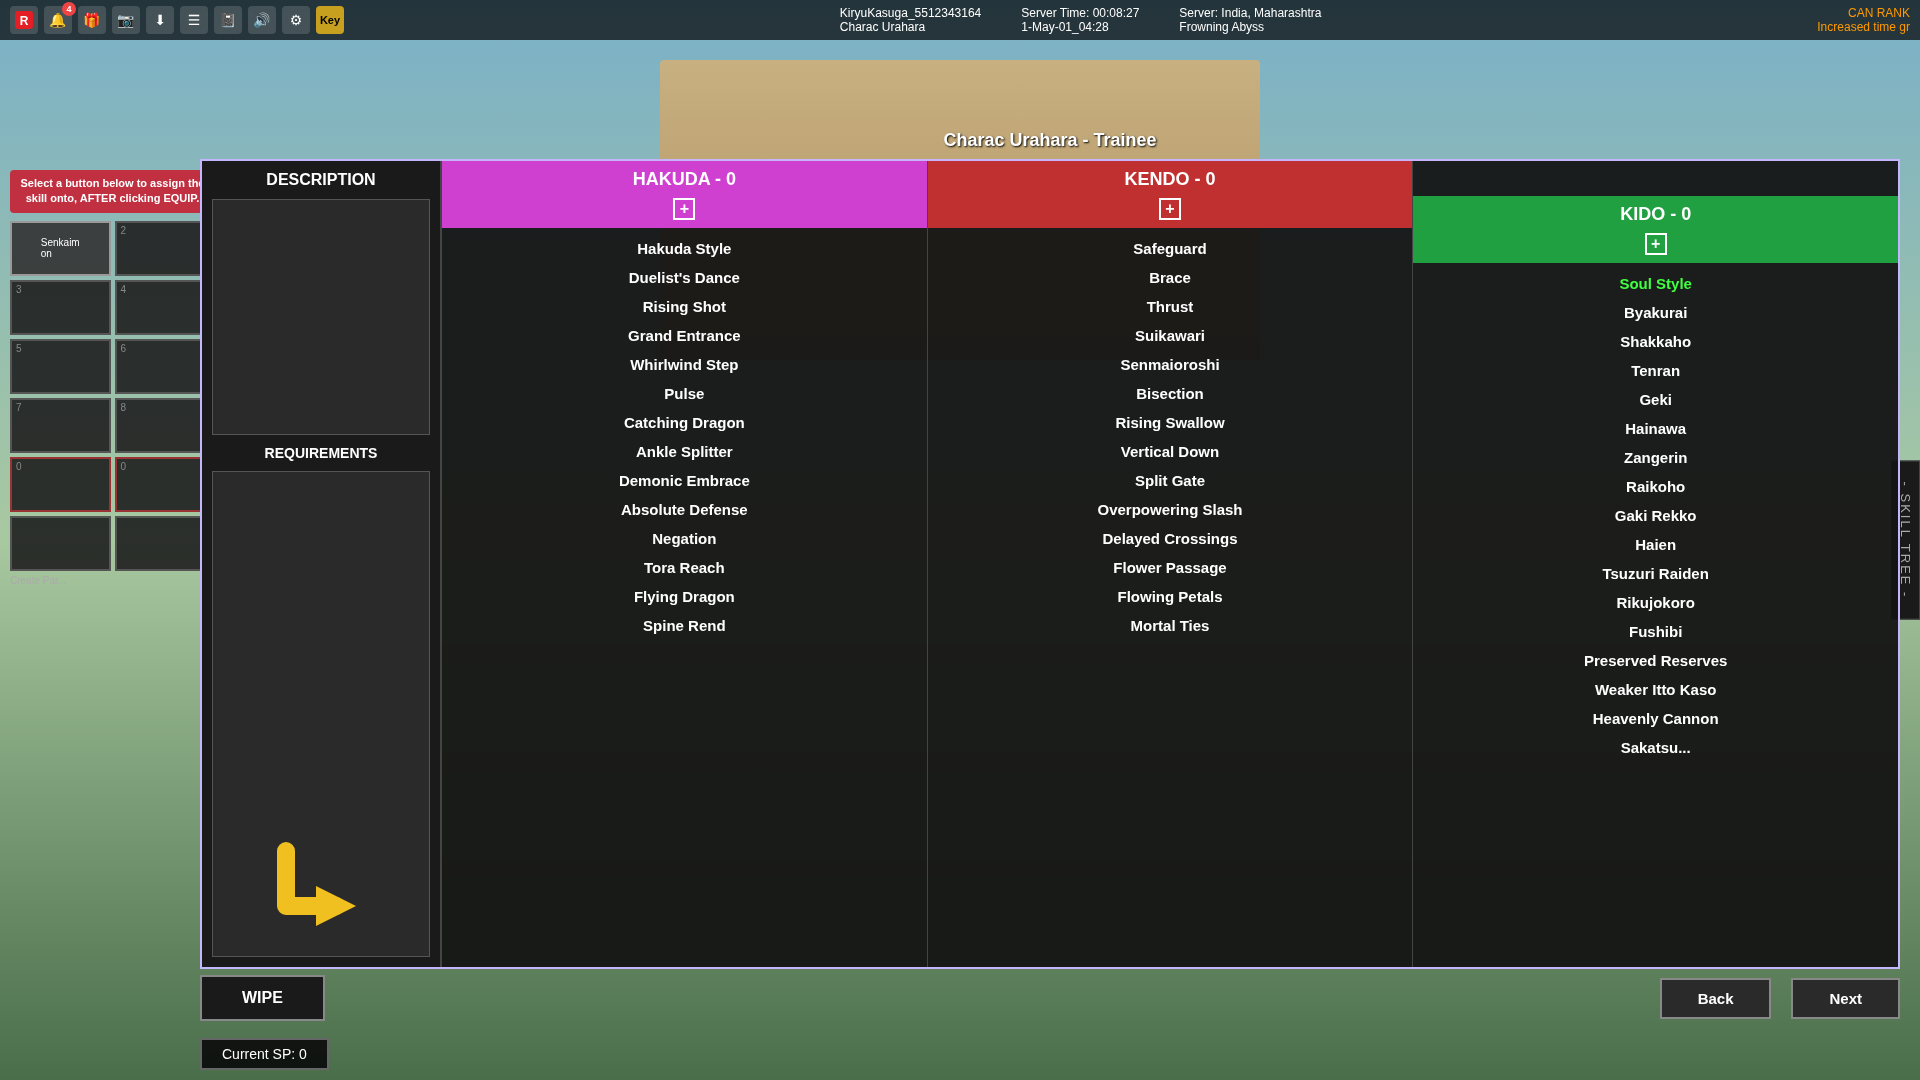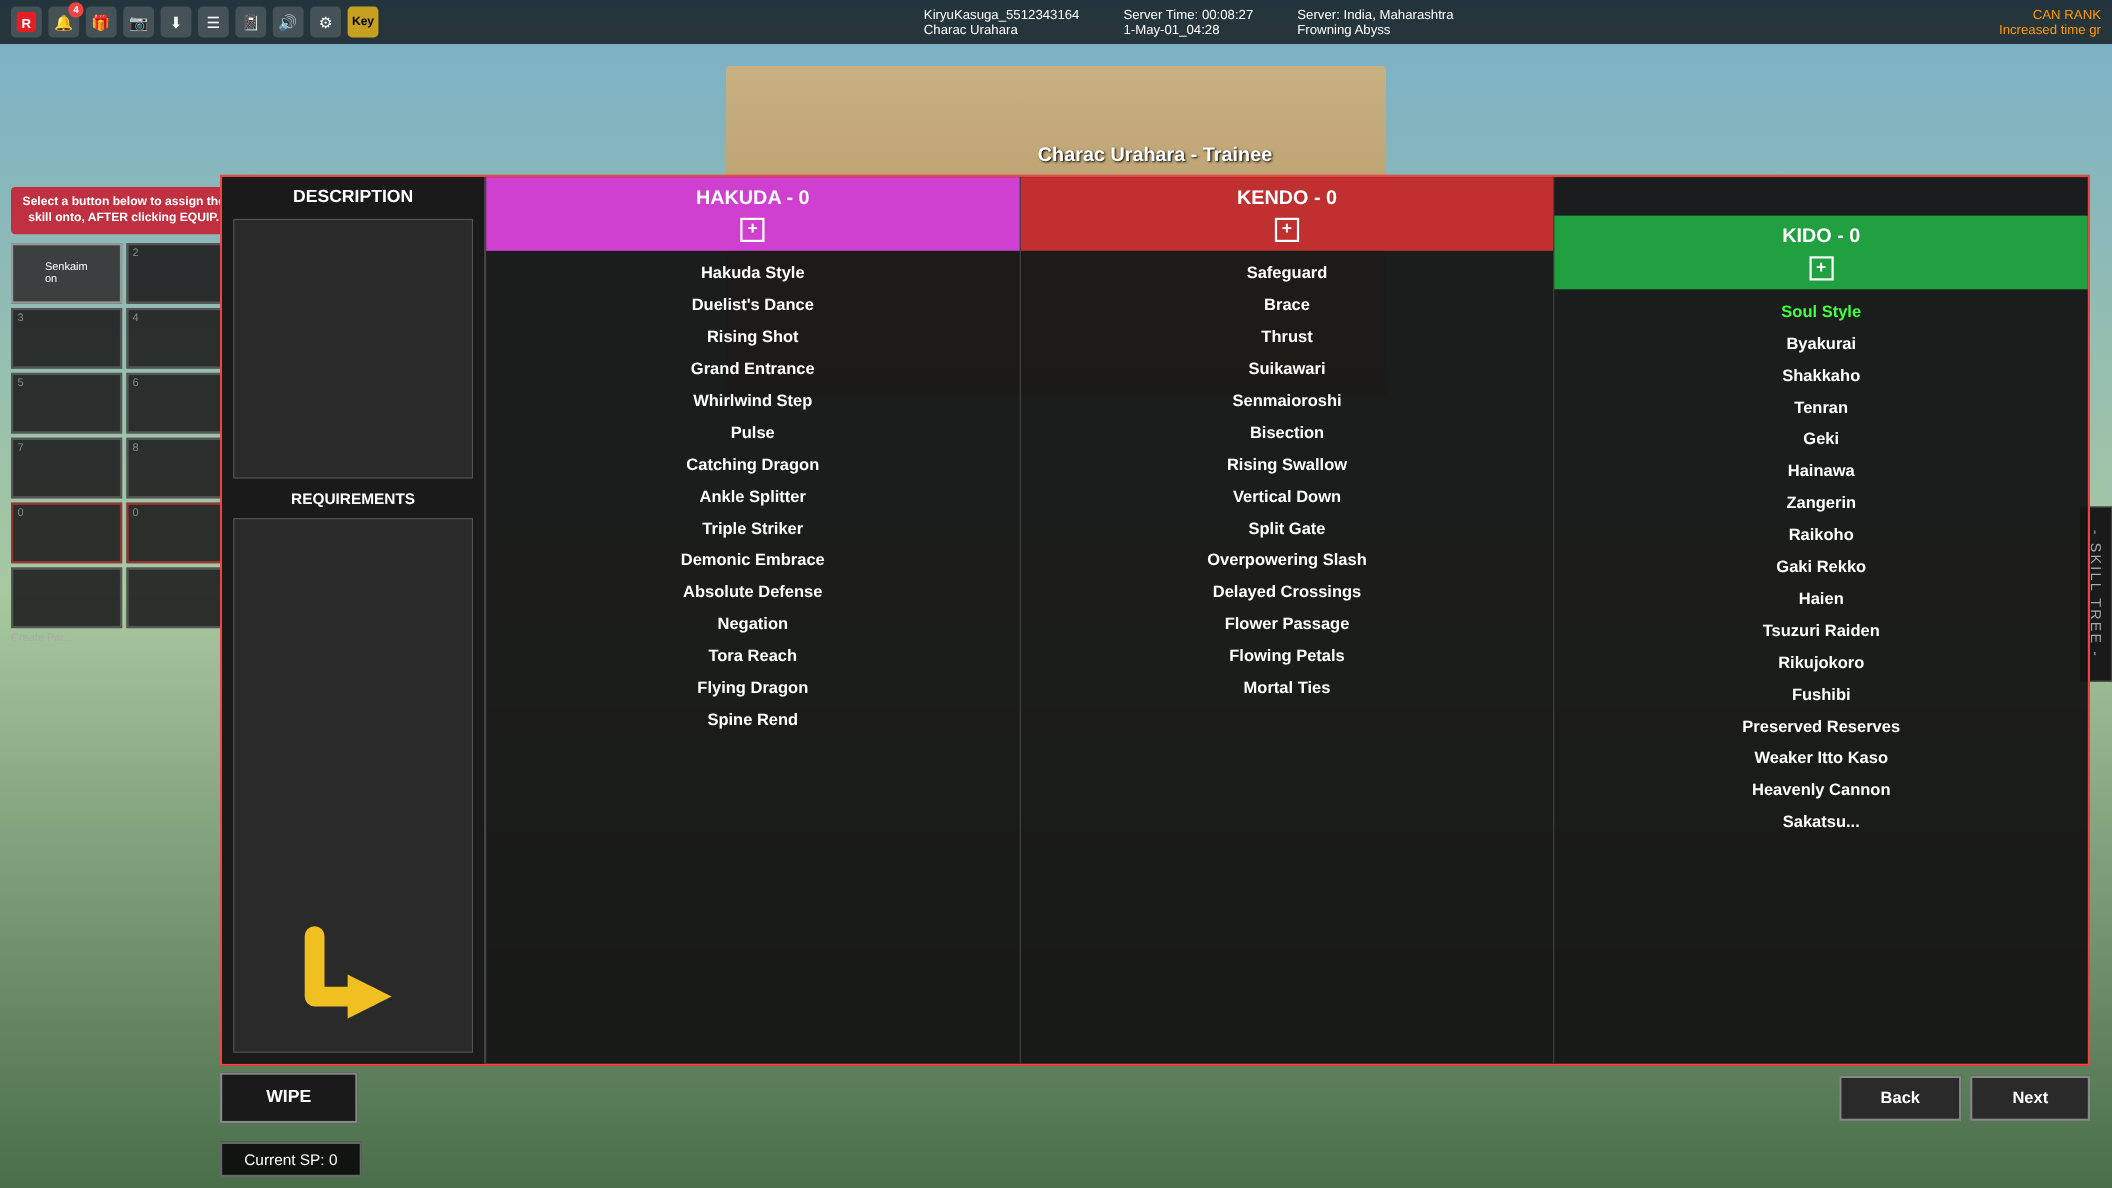--- a/index.html
+++ b/index.html
@@ -105,21 +105,21 @@
       font-size: 18px;
       font-weight: bold;
       margin-bottom: 8px;
       text-shadow: 1px 1px 2px black;
     }
 
     
     .content-area {
       display: flex;
       background: rgba(20,20,20,0.95);
-      border: 2px solid #ef4444;
+      border: 2px solid #c4b5fd;
       height: calc(100% - 80px);
     }
 
     
     .desc-panel {
       width: 240px;
       min-width: 240px;
       background: #1a1a1a;
       border-right: 2px solid #444;
       display: flex;
@@ -249,21 +249,21 @@
       color: white;
       font-size: 16px;
       font-weight: bold;
       padding: 12px 40px;
       cursor: pointer;
       font-family: 'Arial Black', Arial, sans-serif;
     }
     .nav-btns {
       margin-left: auto;
       display: flex;
-      gap: 8px;
+      gap: 20px;
     }
     .nav-btn {
       background: #2a2a2a;
       border: 2px solid #888;
       color: white;
       font-size: 15px;
       font-weight: bold;
       padding: 10px 36px;
       cursor: pointer;
       font-family: Arial, sans-serif;
@@ -463,21 +463,20 @@
           </div>
           <div class="skill-list">
             <div class="skill-item">Hakuda Style</div>
             <div class="skill-item">Duelist's Dance</div>
             <div class="skill-item">Rising Shot</div>
             <div class="skill-item">Grand Entrance</div>
             <div class="skill-item">Whirlwind Step</div>
             <div class="skill-item">Pulse</div>
             <div class="skill-item">Catching Dragon</div>
             <div class="skill-item">Ankle Splitter</div>
-            <div class="skill-item">Triple Striker</div>
             <div class="skill-item">Demonic Embrace</div>
             <div class="skill-item">Absolute Defense</div>
             <div class="skill-item">Negation</div>
             <div class="skill-item">Tora Reach</div>
             <div class="skill-item">Flying Dragon</div>
             <div class="skill-item">Spine Rend</div>
           </div>
         </div>
         <div class="skill-column">
           <div class="column-header kendo">

